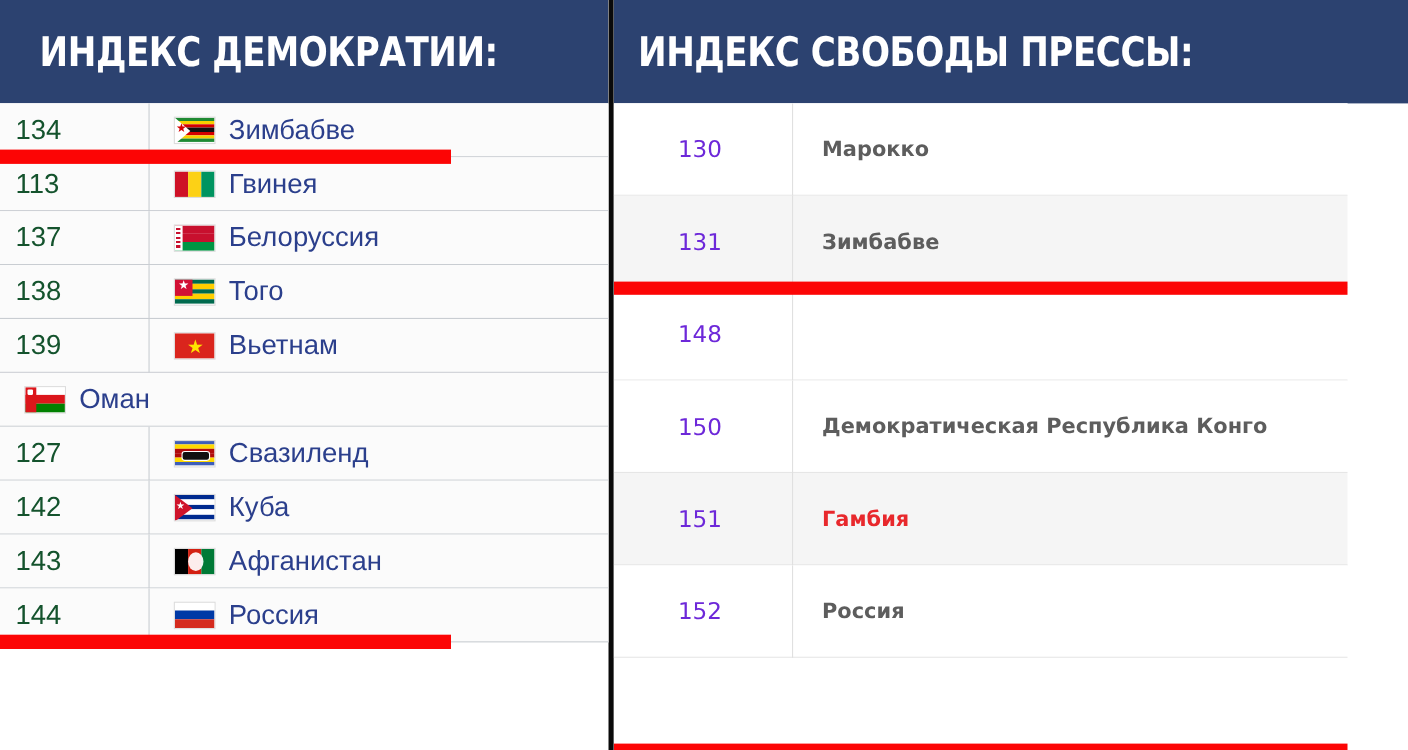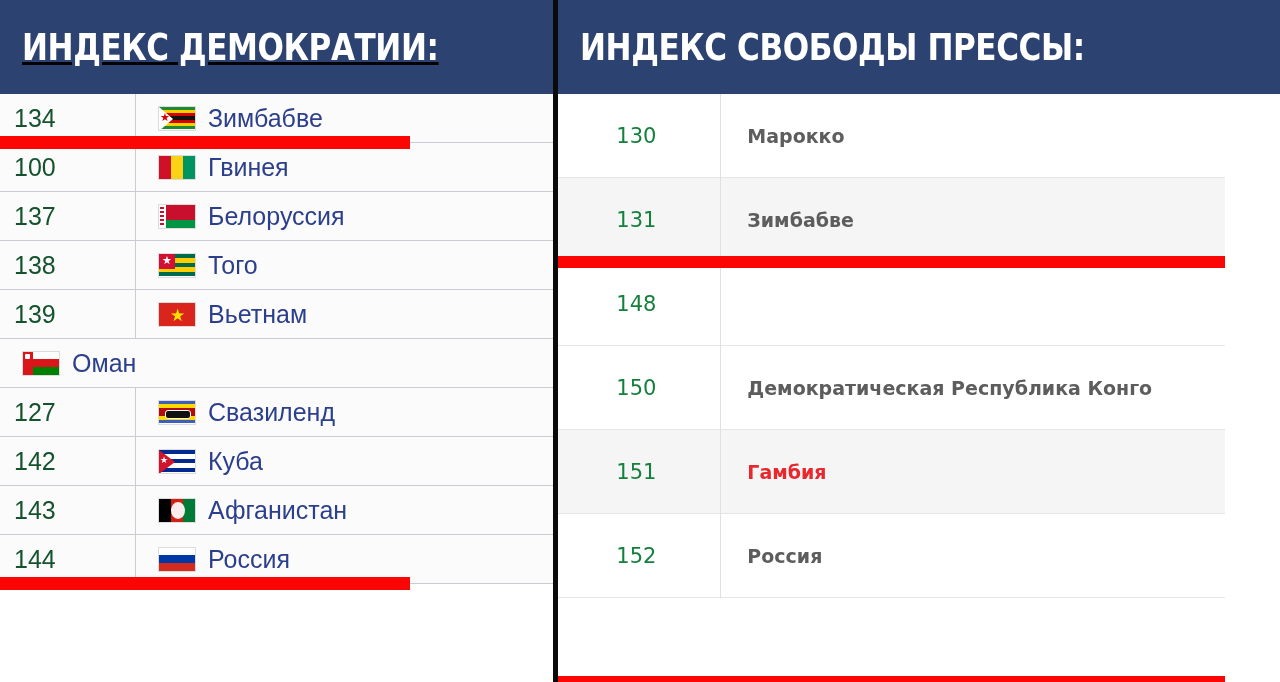--- a/index.html
+++ b/index.html
@@ -38,21 +38,21 @@
   .panel-right { width: 793px; }
 
   
   .panel-header {
     height: 94px;
     background: #2c4270;
     display: flex;
     align-items: center;
     box-sizing: border-box;
   }
-  .panel-left .panel-header  { padding-left: 22px; text-decoration: underline; }
+  .panel-left .panel-header  { padding-left: 36px; }
   .panel-right .panel-header { padding-left: 22px; }
 
   .panel-title {
     color: #ffffff;
     font-family: "DejaVu Sans", sans-serif;
     font-weight: 700;
     font-size: 37px;
     line-height: 1;
     letter-spacing: -0.5px;
     transform: scaleX(0.84);
@@ -136,21 +136,21 @@
   }
   .rrow.odd  { background: #ffffff; }
   .rrow.even { background: #f5f5f5; }
   .rrank {
     width: 163px;
     box-sizing: border-box;
     text-align: center;
     padding-right: 6px;
     font-family: "DejaVu Sans", sans-serif;
     font-size: 21px;
-    color: #15803d;
+    color: #6d28d9;
     border-right: 1px solid #e0e0e0;
     height: 84px;
     line-height: 84px;
   }
   .rname {
     flex: 1;
     padding-left: 26px;
     font-family: "DejaVu Sans", sans-serif;
     font-weight: 700;
     font-size: 19px;
@@ -209,21 +209,21 @@
                 <i style="background: rgb(31, 138, 51);"></i>
               </div>
               <span class="f-tri" style="border-left: 14px solid rgb(255, 255, 255); border-top-width: 12px; border-bottom-width: 12px;"></span>
               <span class="f-star" style="left: 1px; top: 5px; font-size: 11px; color: rgb(212, 0, 0);">★</span>
             </span>
             <span class="lname">Зимбабве</span>
           </div>
         </div>
         <div class="red-bar-left" style="background: rgb(252, 5, 5); top: 42px;"></div>
         <div class="lrow">
-          <div class="lrank">100</div>
+          <div class="lrank">113</div>
           <div class="lcountry">
             <span class="lflag">
               <div class="f-vert">
                 <i style="background: rgb(206, 17, 38);"></i>
                 <i style="background: rgb(252, 209, 22);"></i>
                 <i style="background: rgb(0, 148, 96);"></i>
               </div>
             </span>
             <span class="lname">Гвинея</span>
           </div>

